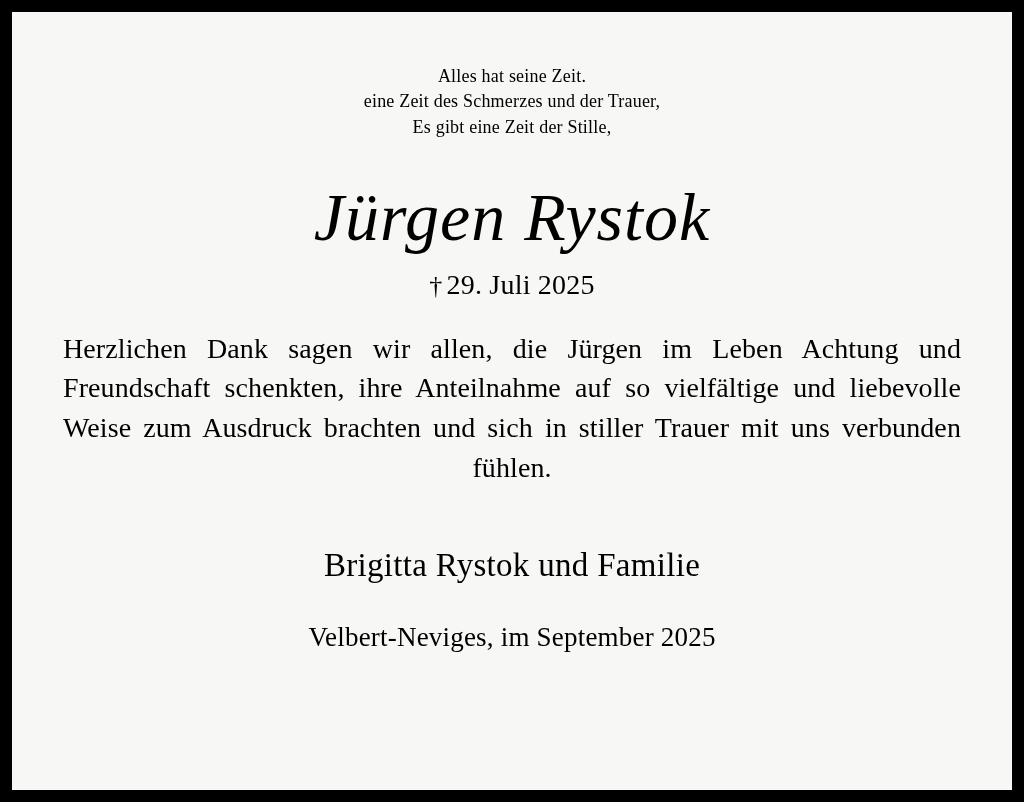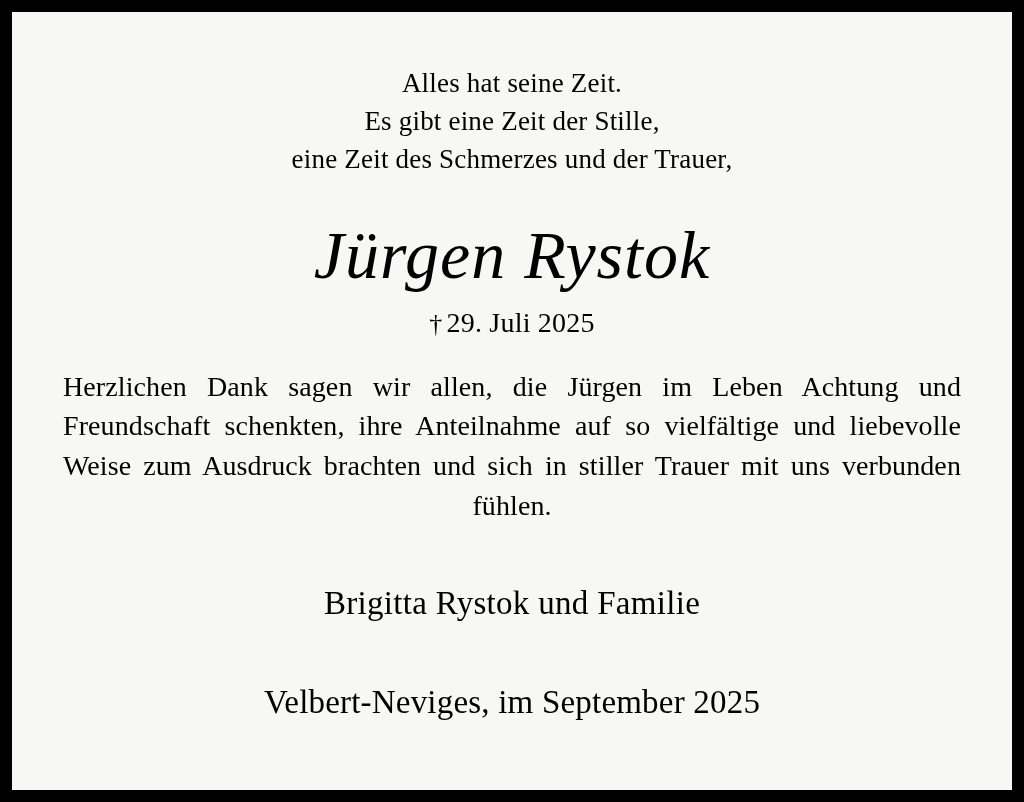--- a/index.html
+++ b/index.html
@@ -28,21 +28,21 @@
     height: 100%;
     background: #f7f7f5;
     box-sizing: border-box;
     padding: 36px 62px 28px 62px;
     display: flex;
     flex-direction: column;
     align-items: center;
   }
   .verse {
     text-align: center;
-    font-size: 27px;
+    font-size: 18px;
     line-height: 1.41;
     letter-spacing: 0.2px;
     margin-top: 16px;
   }
   .verse div {
     white-space: nowrap;
   }
   .name {
     font-size: 68px;
     font-style: italic;
@@ -71,35 +71,35 @@
     text-align-last: center;
     letter-spacing: 0.1px;
   }
   .family {
     margin-top: 59px;
     font-size: 33px;
     text-align: center;
     letter-spacing: 0.3px;
   }
   .place {
-    margin-top: 62px;
-    font-size: 33px;
+    margin-top: 38px;
+    font-size: 27px;
     letter-spacing: 0.2px;
   }
 </style>
 </head>
 <body>
 
 <div class="page">
   <div class="notice">
 
     <div class="verse">
       <div>Alles hat seine Zeit.</div>
+      <div>eine Zeit des Schmerzes und der Trauer,</div>
       <div>Es gibt eine Zeit der Stille,</div>
-      <div>eine Zeit des Schmerzes und der Trauer,</div>
     </div>
 
     <div class="name">Jürgen Rystok</div>
 
     <div class="date">
       <span class="cross">†</span><span>29. Juli 2025</span>
     </div>
 
     <div class="thanks">Herzlichen Dank sagen wir allen, die Jürgen im Leben Achtung und Freundschaft schenkten, ihre Anteilnahme auf so vielfältige und liebevolle Weise zum Ausdruck brachten und sich in stiller Trauer mit uns verbunden fühlen.</div>
 

